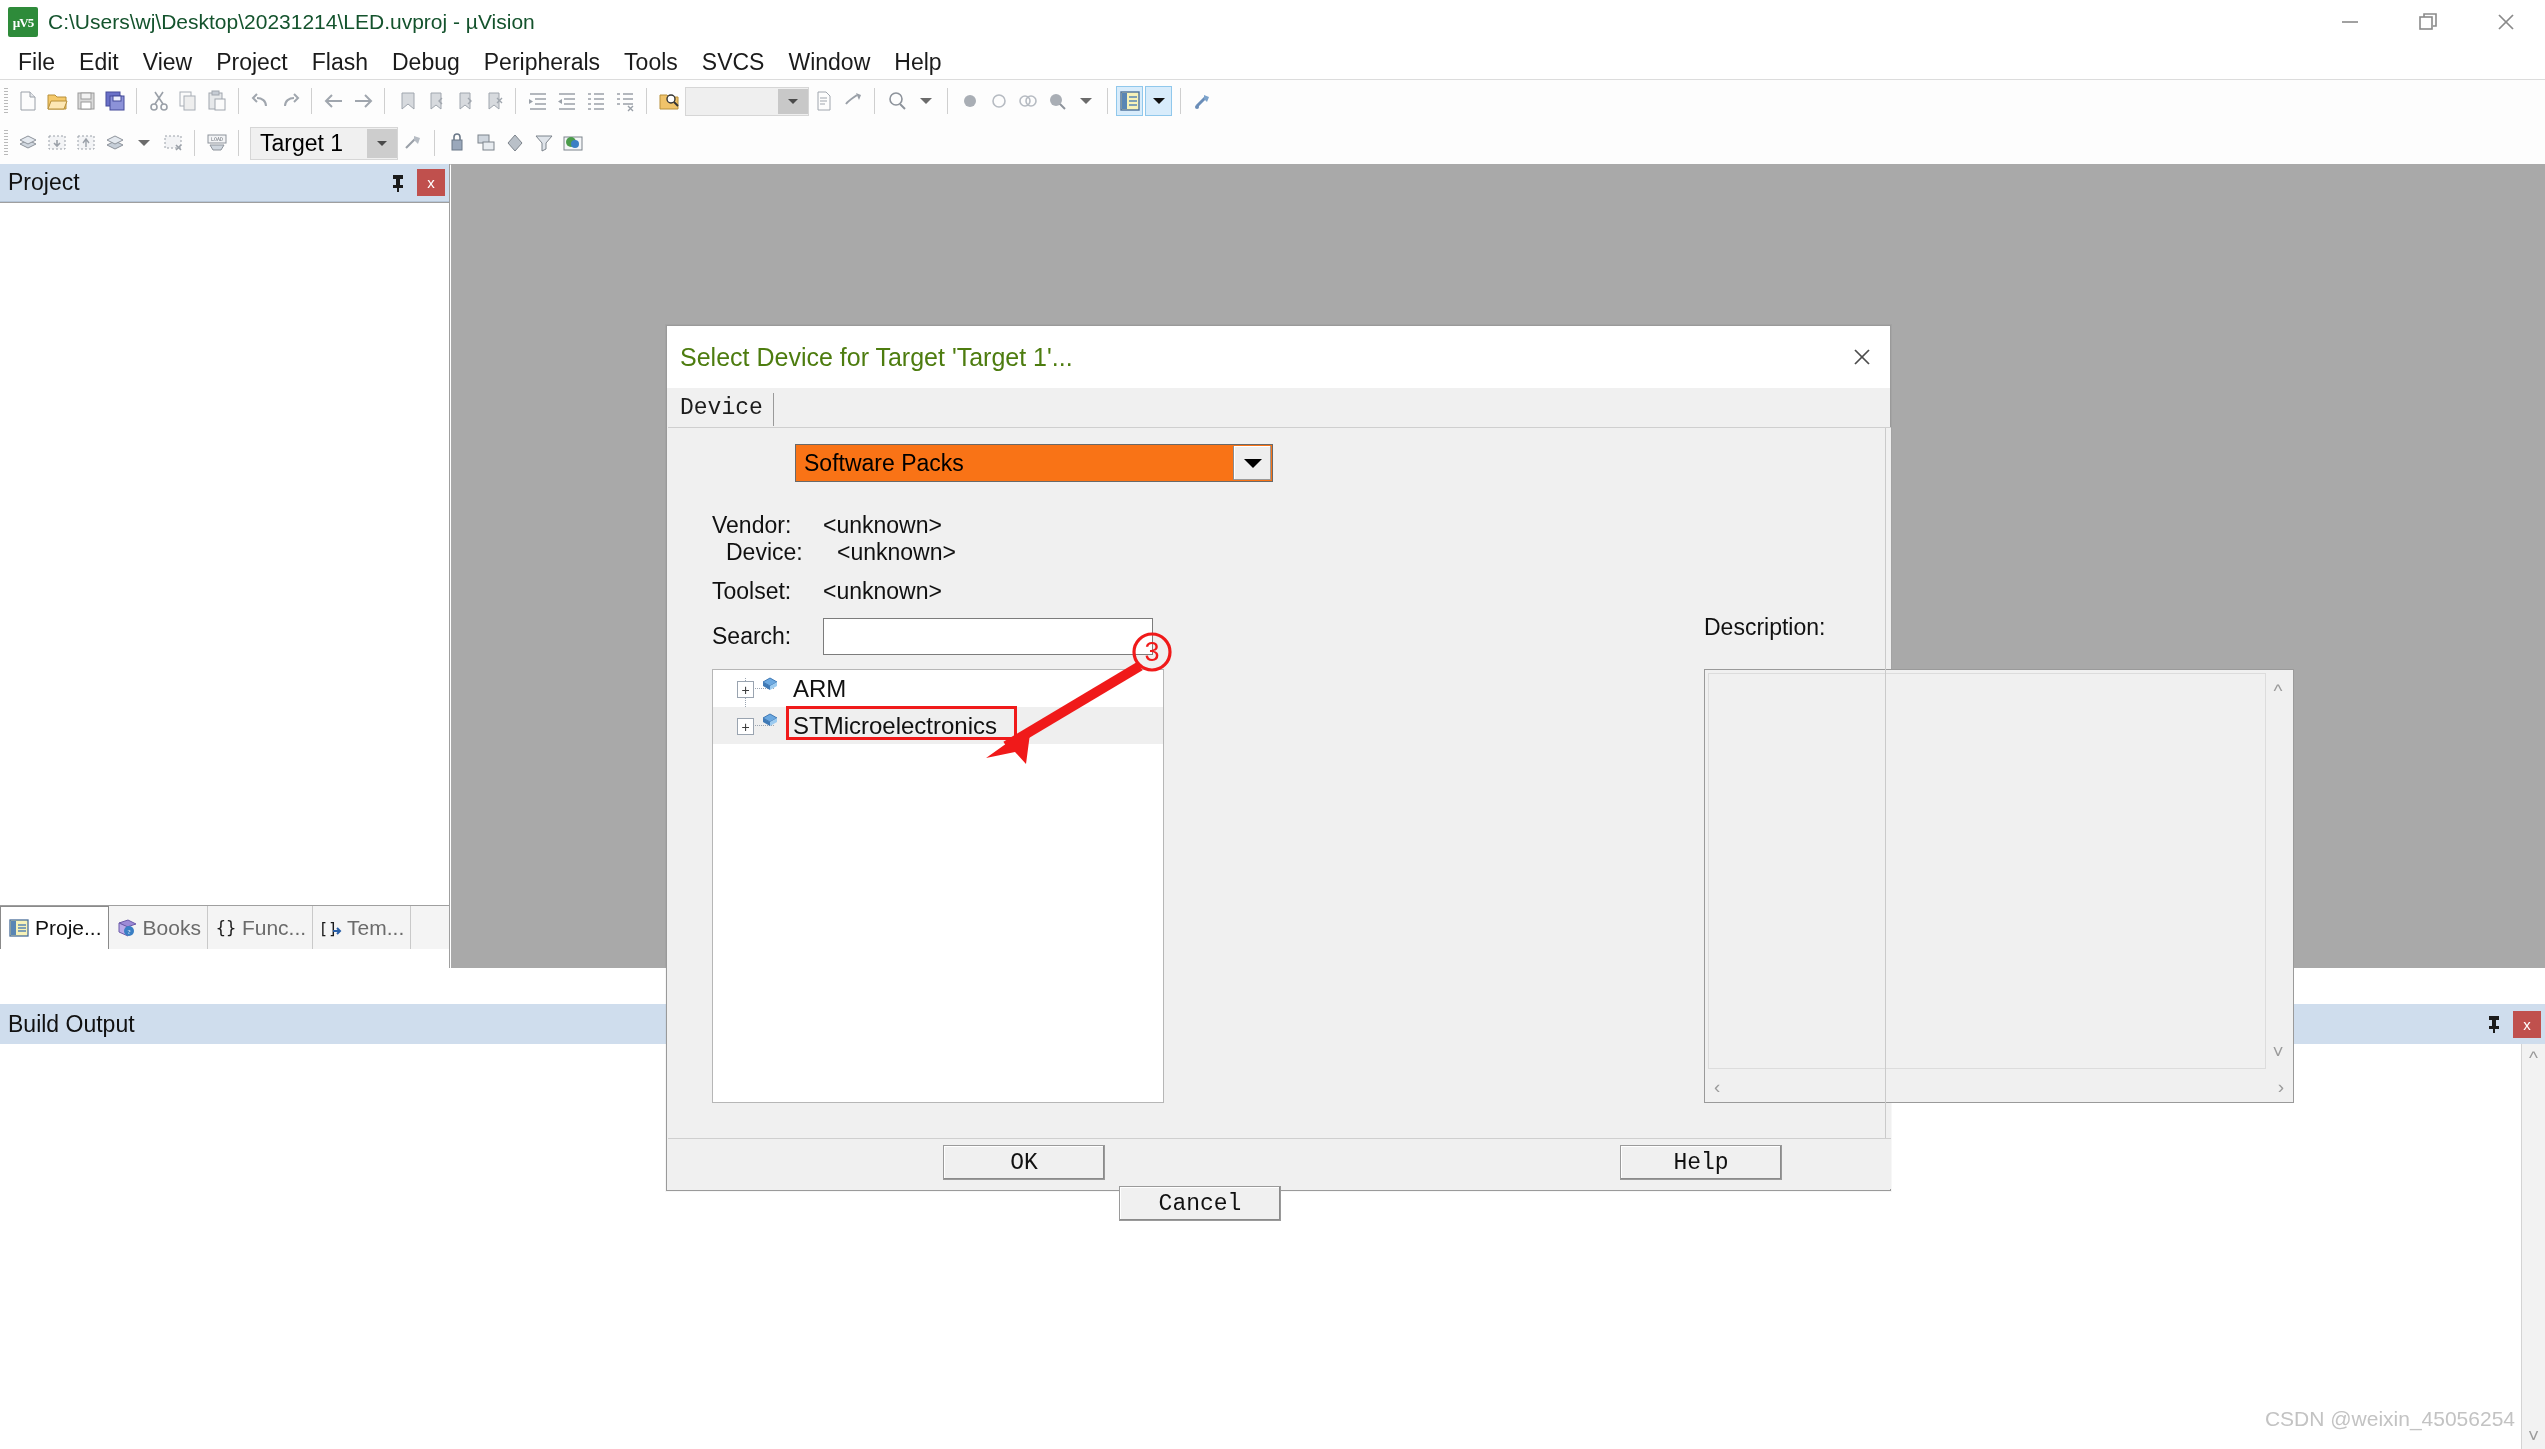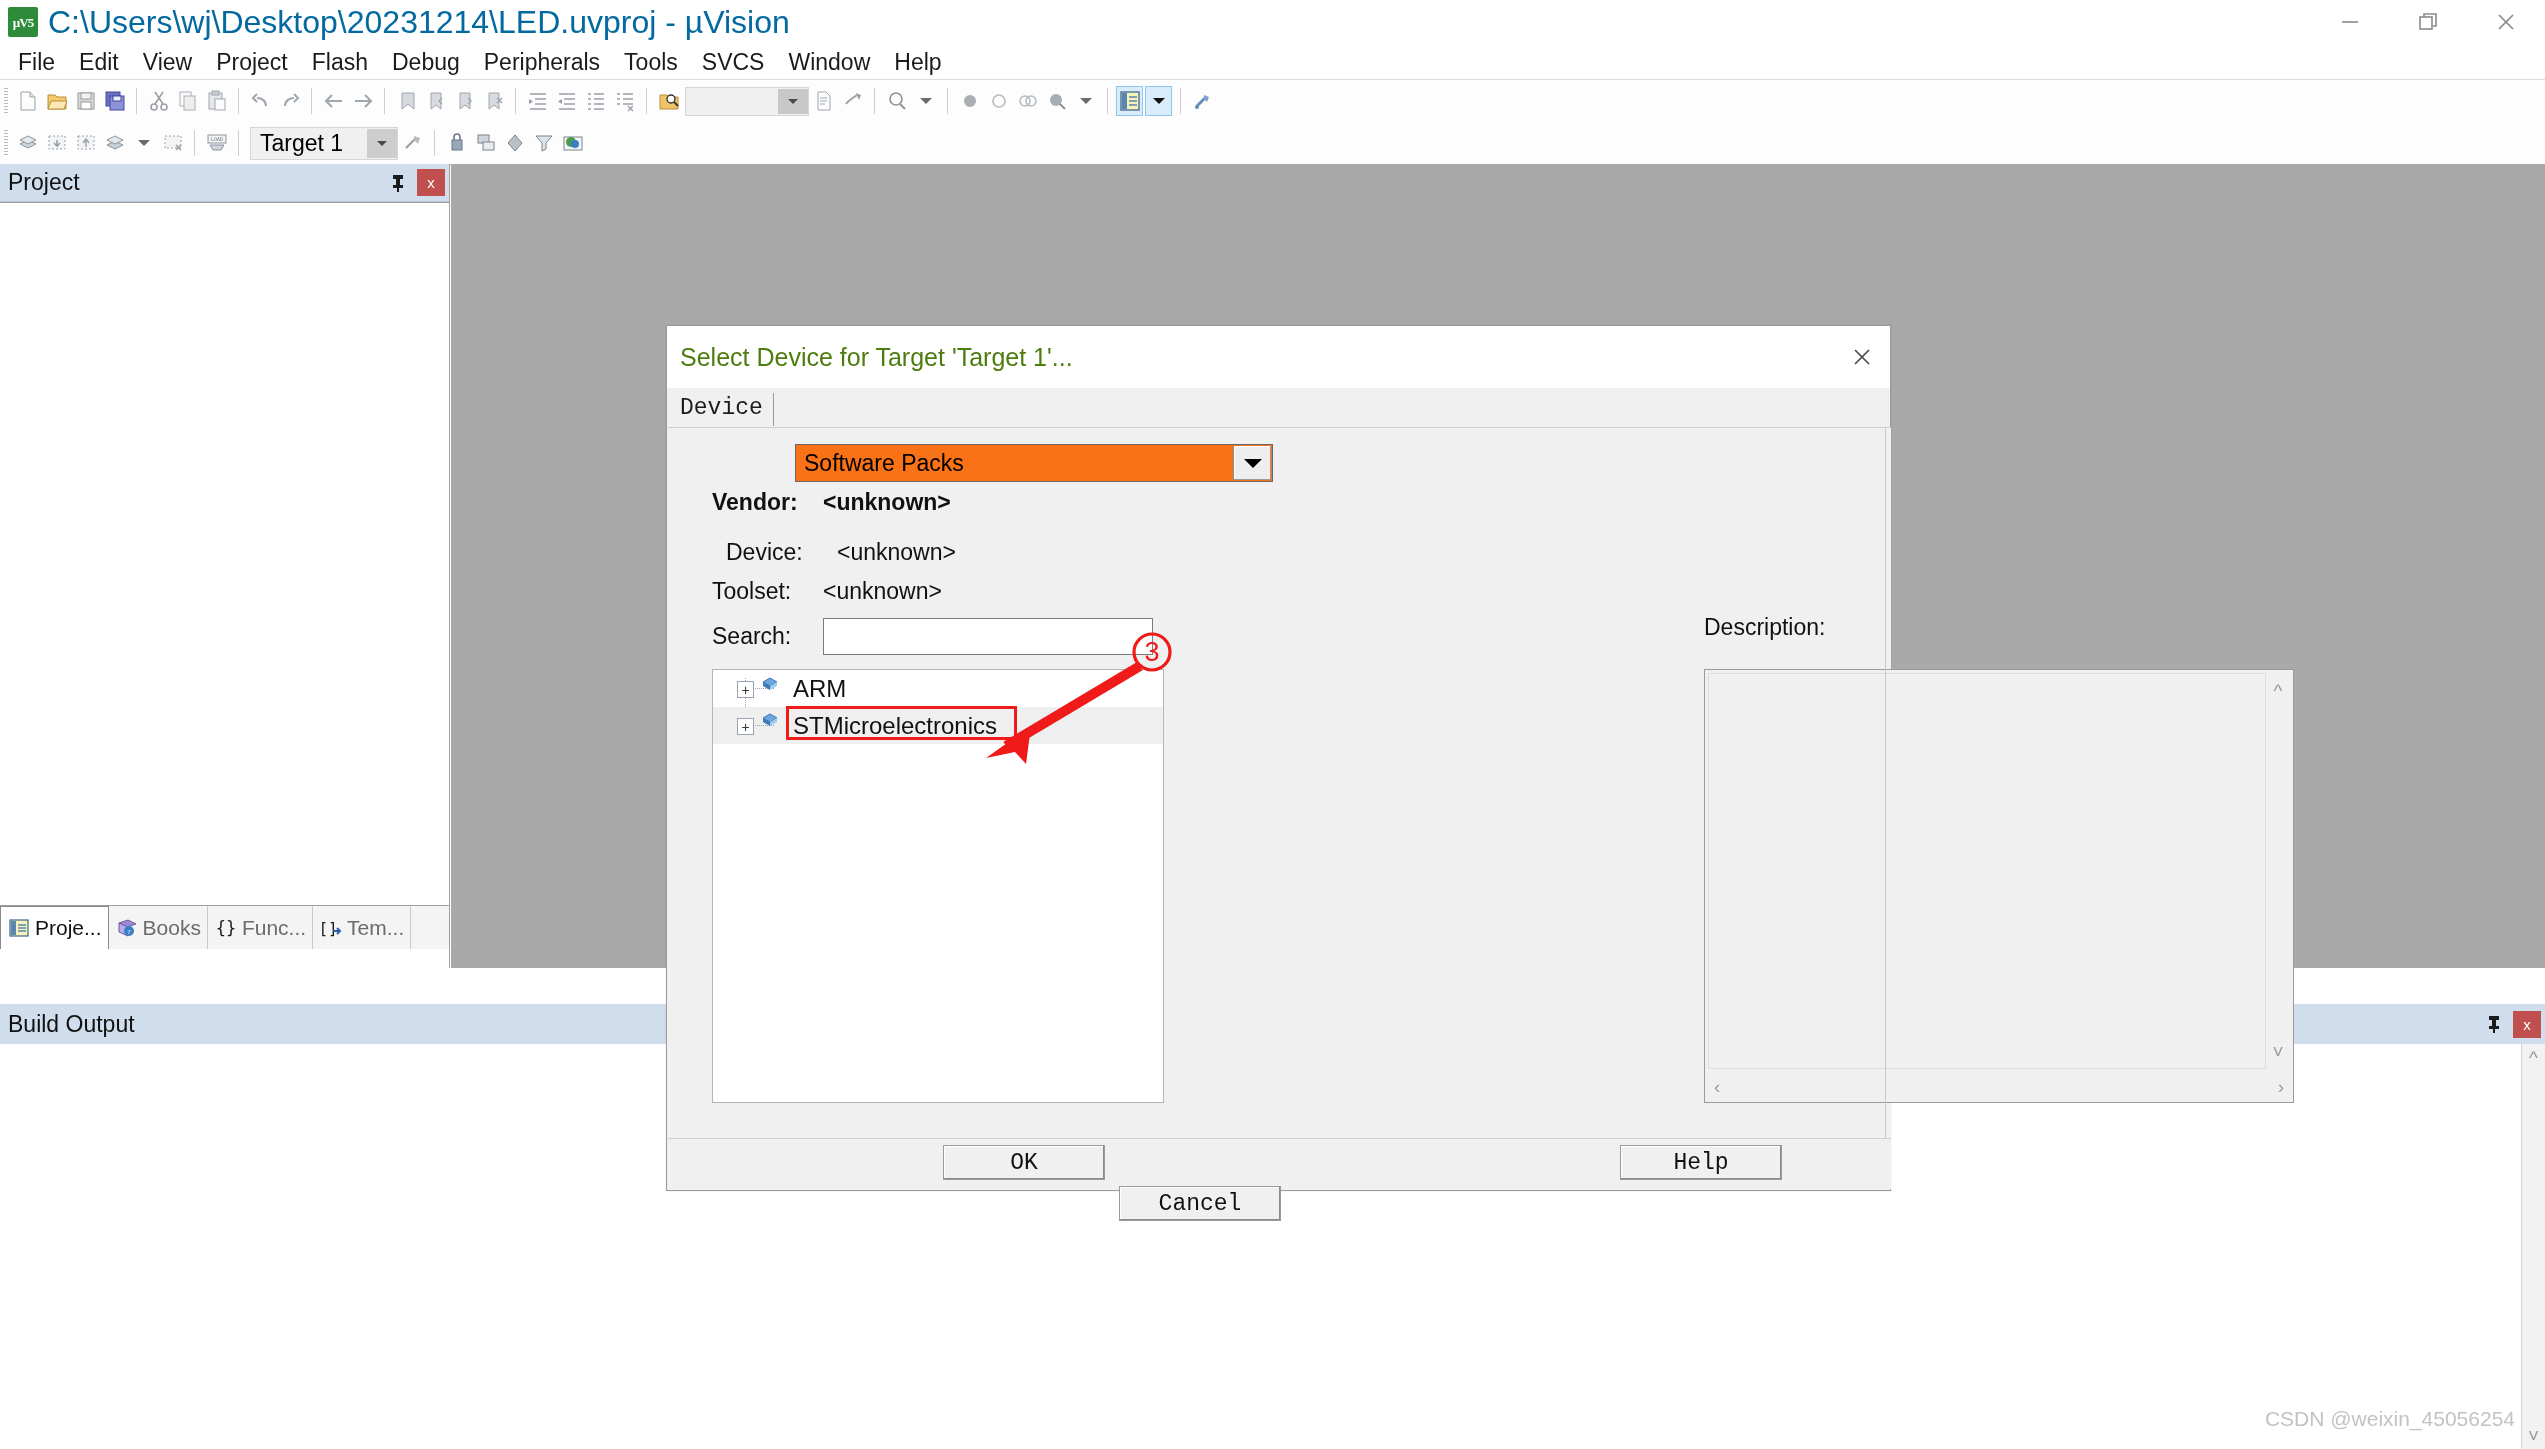--- a/index.html
+++ b/index.html
@@ -25,21 +25,21 @@
     width: 30px; height: 30px; margin-left: 8px; margin-right: 10px;
     background: #2e8b3a;
     border-radius: 2px;
     position: relative;
     display: flex; align-items: center; justify-content: center;
     flex: none;
   }
   #app-icon .g1 { color: #ffffff; font-size: 13px; font-weight: bold; line-height: 1;
                   font-family: "Liberation Serif", serif; letter-spacing: -1px; }
   #title-text {
-    font-size: 32px; color: #0369a1; white-space: nowrap;
+    font-size: 21px; color: #14532d; white-space: nowrap;
     font-family: "Liberation Sans", sans-serif;
   }
   #win-controls { position: absolute; right: 0; top: 0; height: 44px; display: flex; }
   .win-btn {
     width: 78px; height: 44px; display: flex; align-items: center; justify-content: center;
     color: #8a8a8a;
   }
   .win-btn svg { display: block; }
 
   
@@ -222,21 +222,21 @@
     box-sizing: border-box; margin-right: 1px;
     box-shadow: inset -1px -1px 0 #9a9a9a, inset 1px 1px 0 #ffffff;
   }
   .caret-dlg { width: 0; height: 0; border-left: 9px solid transparent; border-right: 9px solid transparent;
                border-top: 9px solid #000; }
 
   .field-row { position: absolute; display: flex; align-items: center; }
   .field-label { font-size: 23px; color: #111; }
   .field-value { font-size: 23px; color: #111; }
 
-  #vendor-row  { left: 44px; top: 61px; font-weight: bold; }
+  #vendor-row  { left: 44px; top: 84px; }
   #device-row  { left: 58px; top: 111px; }
   #toolset-row { left: 44px; top: 150px; }
   .field-label-w { width: 86px; display: inline-block; }
   .field-gap { display: inline-block; width: 25px; }
 
   #search-row { left: 44px; top: 190px; display: flex; align-items: center; }
   #search-input {
     width: 330px; height: 37px; background: #ffffff;
     border: 1px solid #7c7c7c; box-sizing: border-box; margin-left: 25px;
     font-size: 22px; padding-left: 6px; outline: none;

